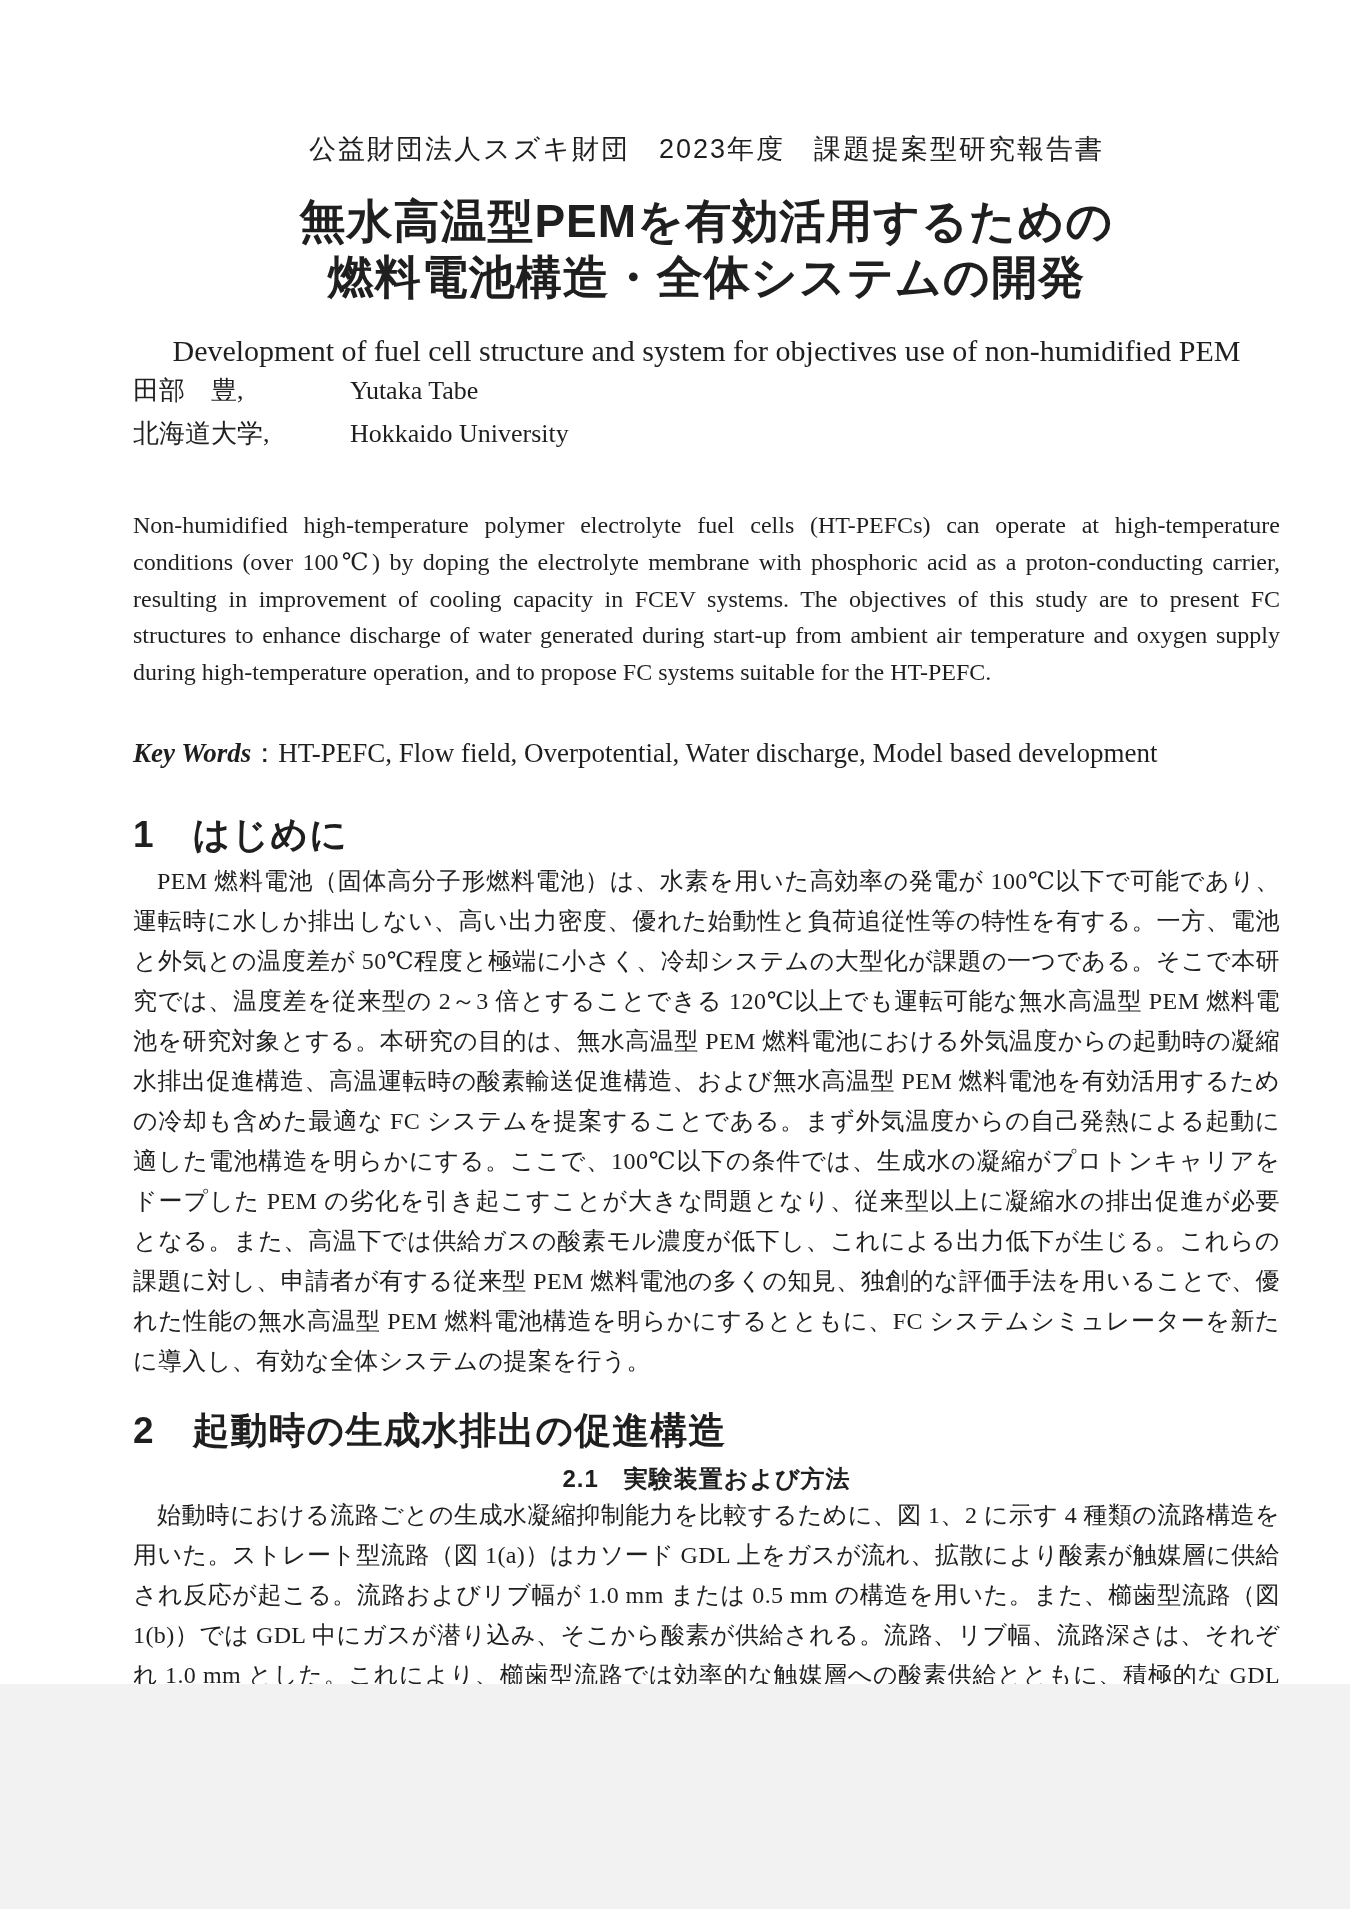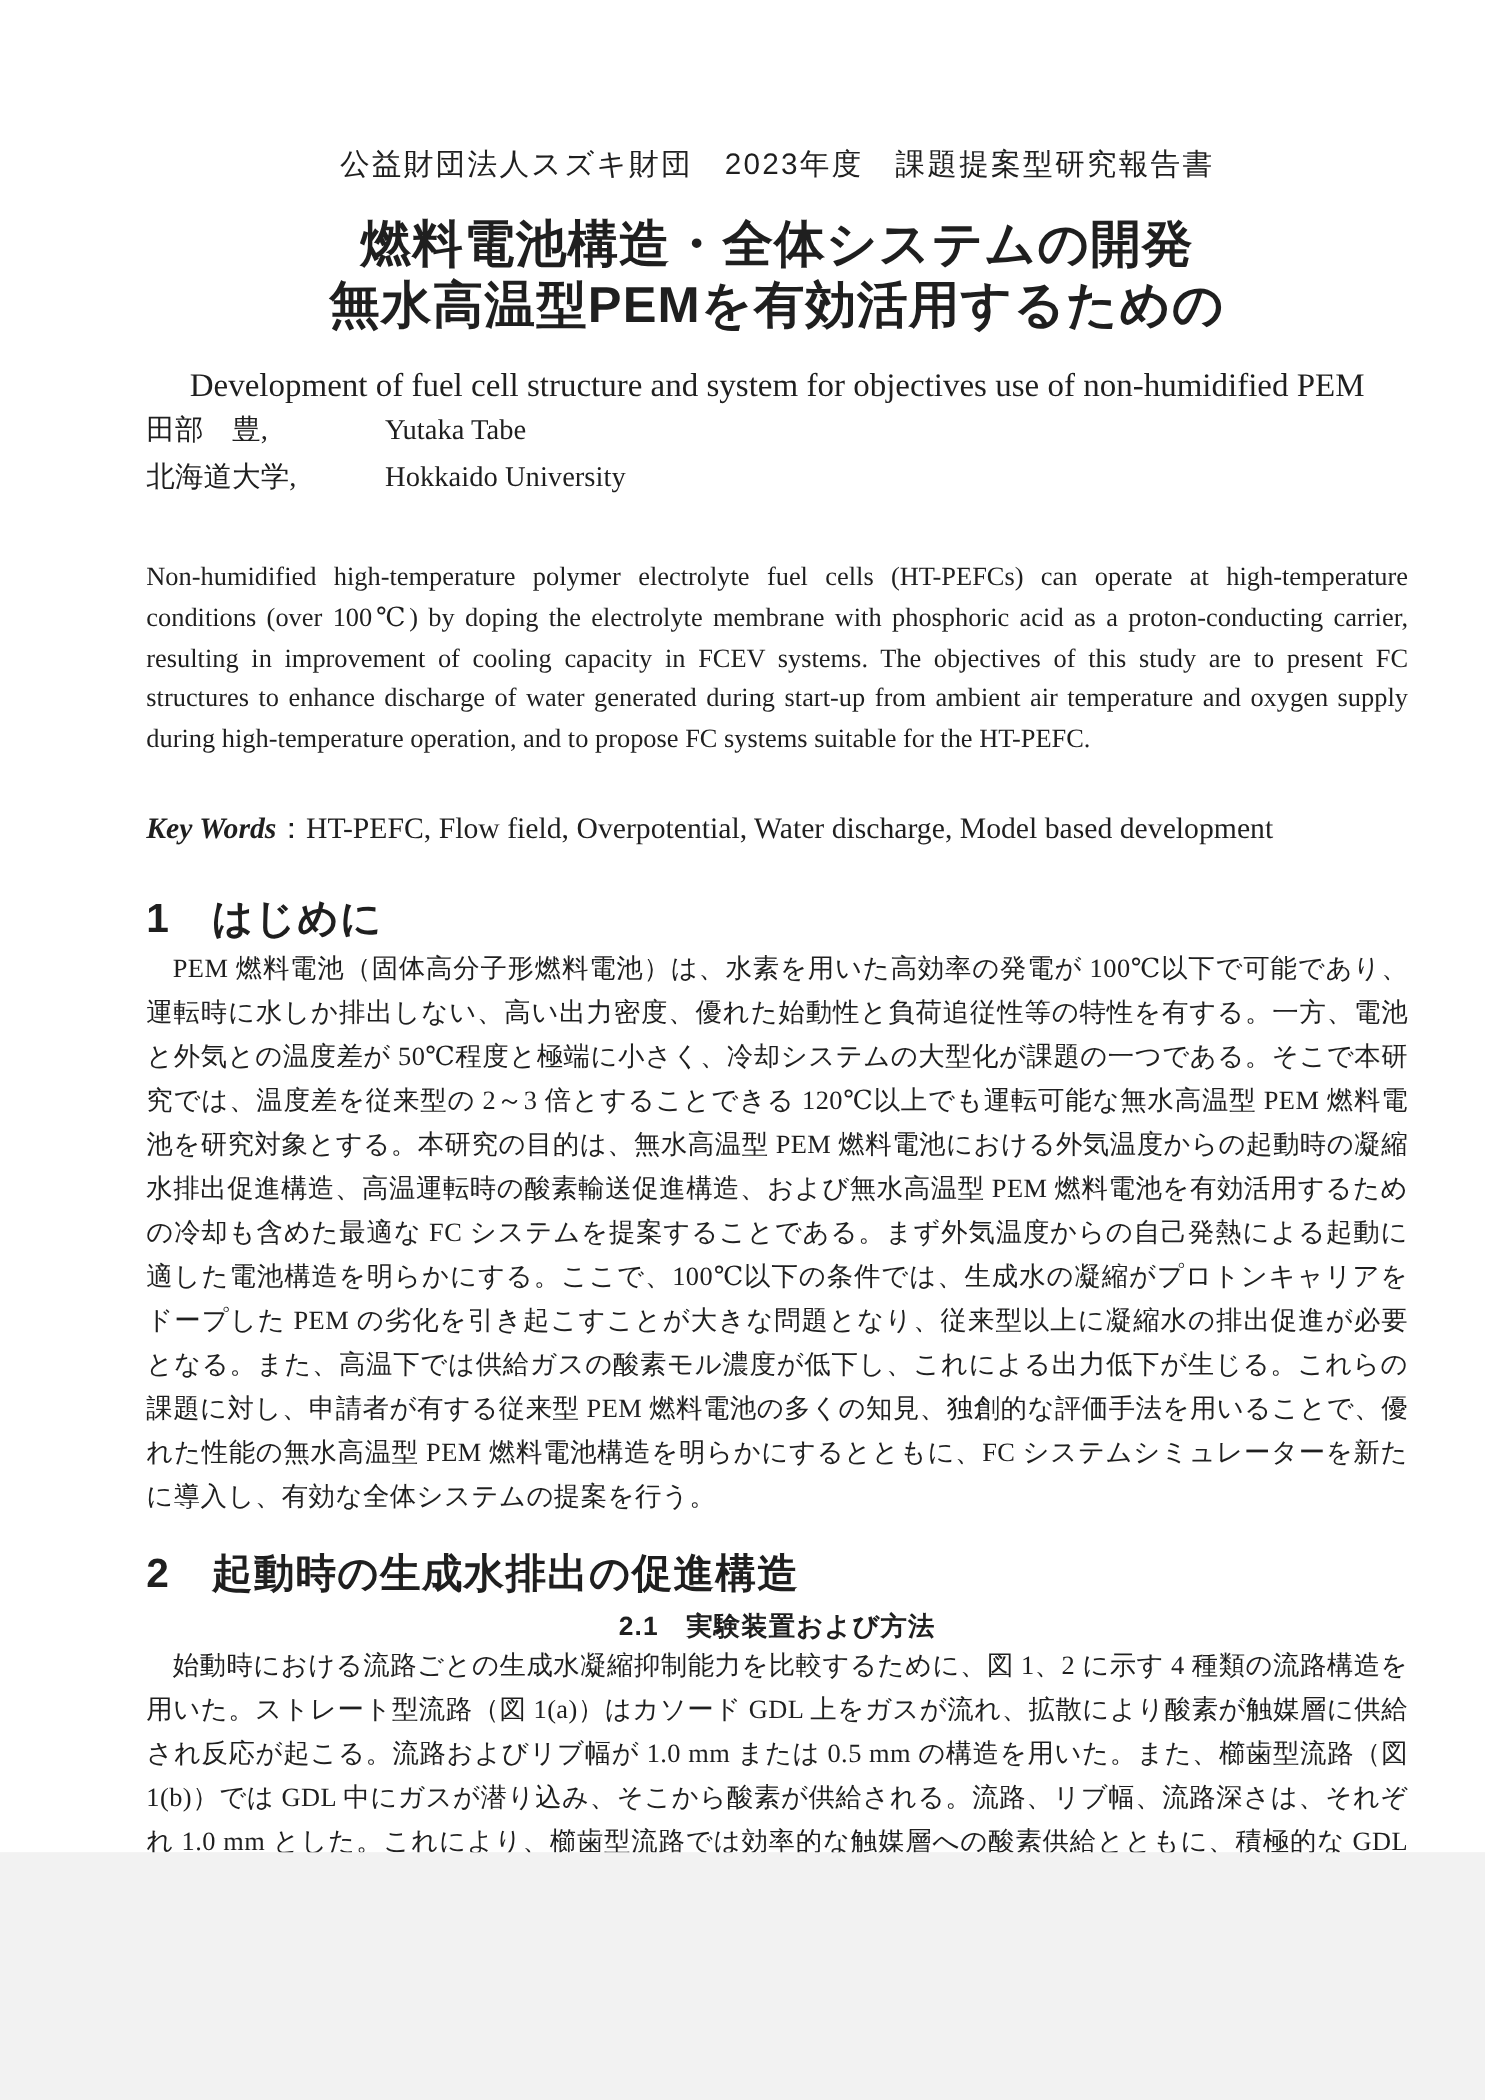--- a/index.html
+++ b/index.html
@@ -99,22 +99,22 @@
   }
 </style>
 </head>
 <body>
 
 <div class="page">
 
   <div class="doc-header">公益財団法人スズキ財団　2023年度　課題提案型研究報告書</div>
 
   <h1 class="title-jp">
+    <span class="t-line">無水高温型PEMを有効活用するための</span>
     <span class="t-line">燃料電池構造・全体システムの開発</span>
-    <span class="t-line">無水高温型PEMを有効活用するための</span>
   </h1>
 
   <div class="title-en">Development of fuel cell structure and system for objectives use of non-humidified PEM</div>
 
   <div class="authors">
     <div class="author-row">
       <span class="a-jp">田部　豊,</span>
       <span class="a-en">Yutaka Tabe</span>
     </div>
     <div class="author-row">

